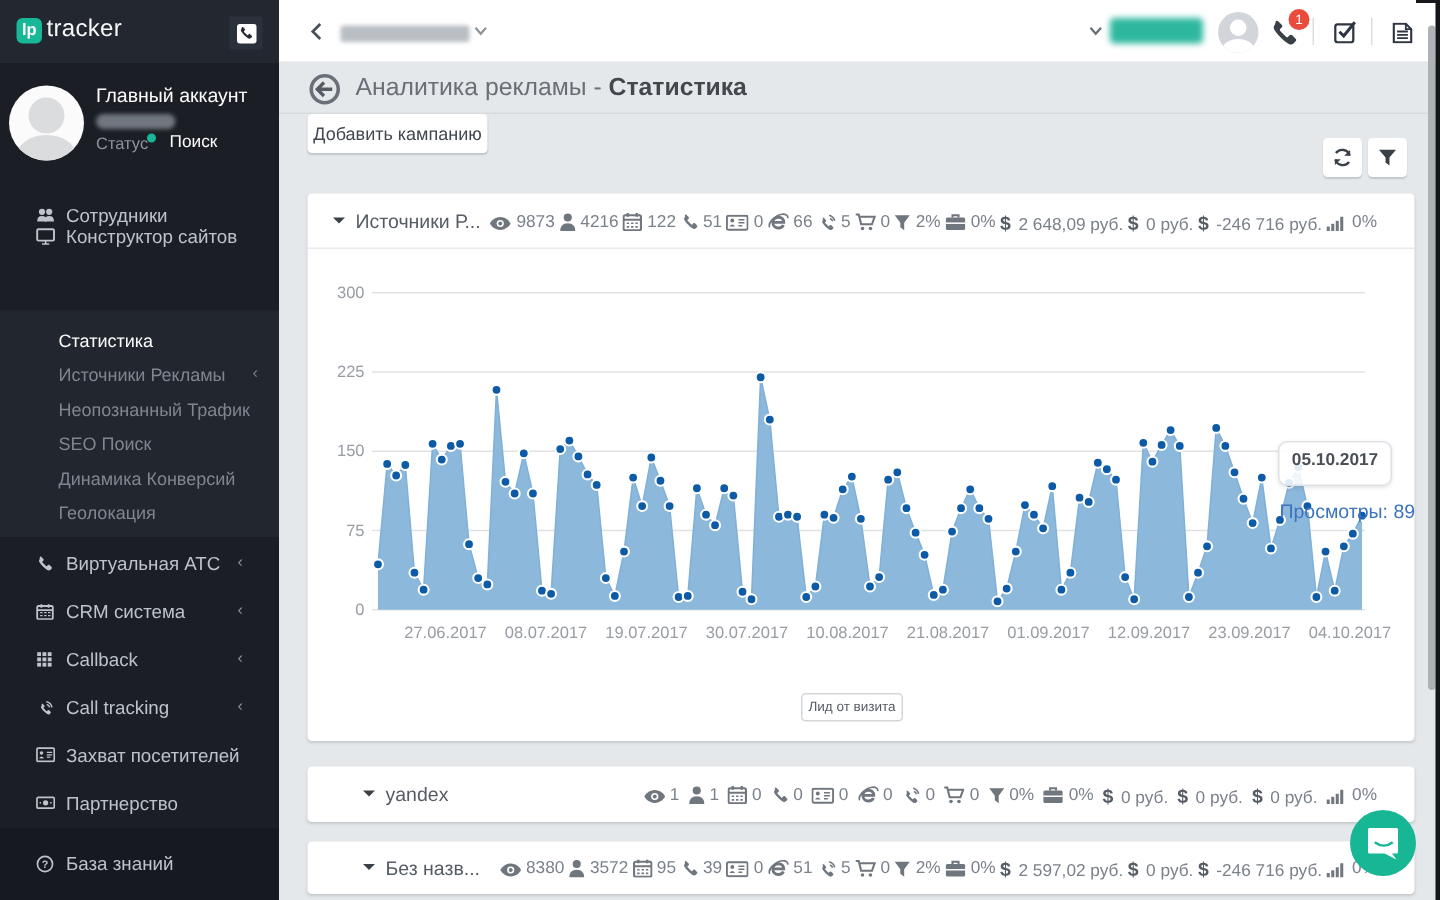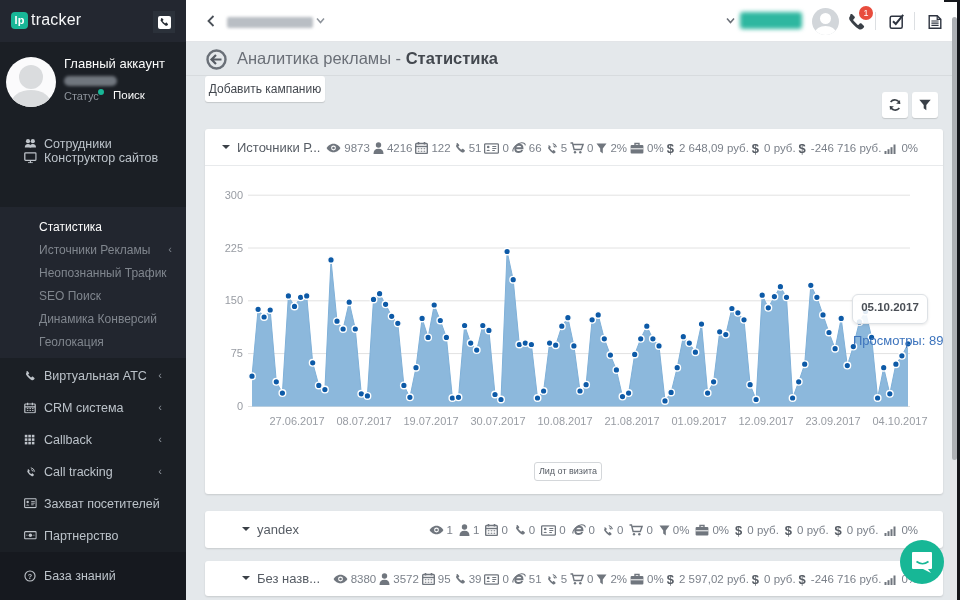--- a/index.html
+++ b/index.html
@@ -48,21 +48,21 @@
 .panel{position:absolute;left:205px;width:738px;background:#fff;border-radius:3px;box-shadow:0 1px 2px rgba(0,0,0,.13)}
 #p1{top:129px;height:365px}
 #p1h{position:absolute;left:0;top:0;width:738px;height:37px;border-bottom:1px solid #e8eaec}
 #p2{top:511px;height:37px}
 #p3{top:561px;height:35px}
 .caret{position:absolute;width:0;height:0;border-left:4px solid transparent;border-right:4px solid transparent;border-top:4.5px solid #3a4047}
 .ptitle{position:absolute;font-size:13px;color:#565c64}
 .stats{position:absolute;right:25px;display:flex;align-items:center;white-space:nowrap;font-size:11.5px;color:#7b818a}
 .stats .n{margin-left:3px}
 .stats svg{display:block}
-.stats .it{display:flex;align-items:center}
+.stats .it{display:flex;align-items:flex-end}
 .stats .dol{font-weight:bold;font-size:13px;color:#565c64;margin-right:2px}
 
 .lgrow{position:absolute;left:0;width:726px;display:flex;justify-content:center;gap:4px}
 .lg{height:19px;line-height:17.5px;padding:0 4px;border:1px solid #d4d7da;border-radius:3px;background:#fff;font-size:9px;color:#565c64;white-space:nowrap}
 .lg.on{background:#0d9f92;border-color:#0d9f92;color:#fff}
 
 #tip{position:absolute;left:647px;top:165px;width:76px;height:30px;background:rgba(255,255,255,.88);border:1px solid #dde1e5;border-radius:6px;box-shadow:0 1px 3px rgba(0,0,0,.1);text-align:center;padding-top:6px}
 #tip .d{font-size:11.5px;font-weight:bold;color:#4a4f56}
 #tip .v{font-size:13px;color:#3d74bd;margin-top:20px;white-space:nowrap}
 

